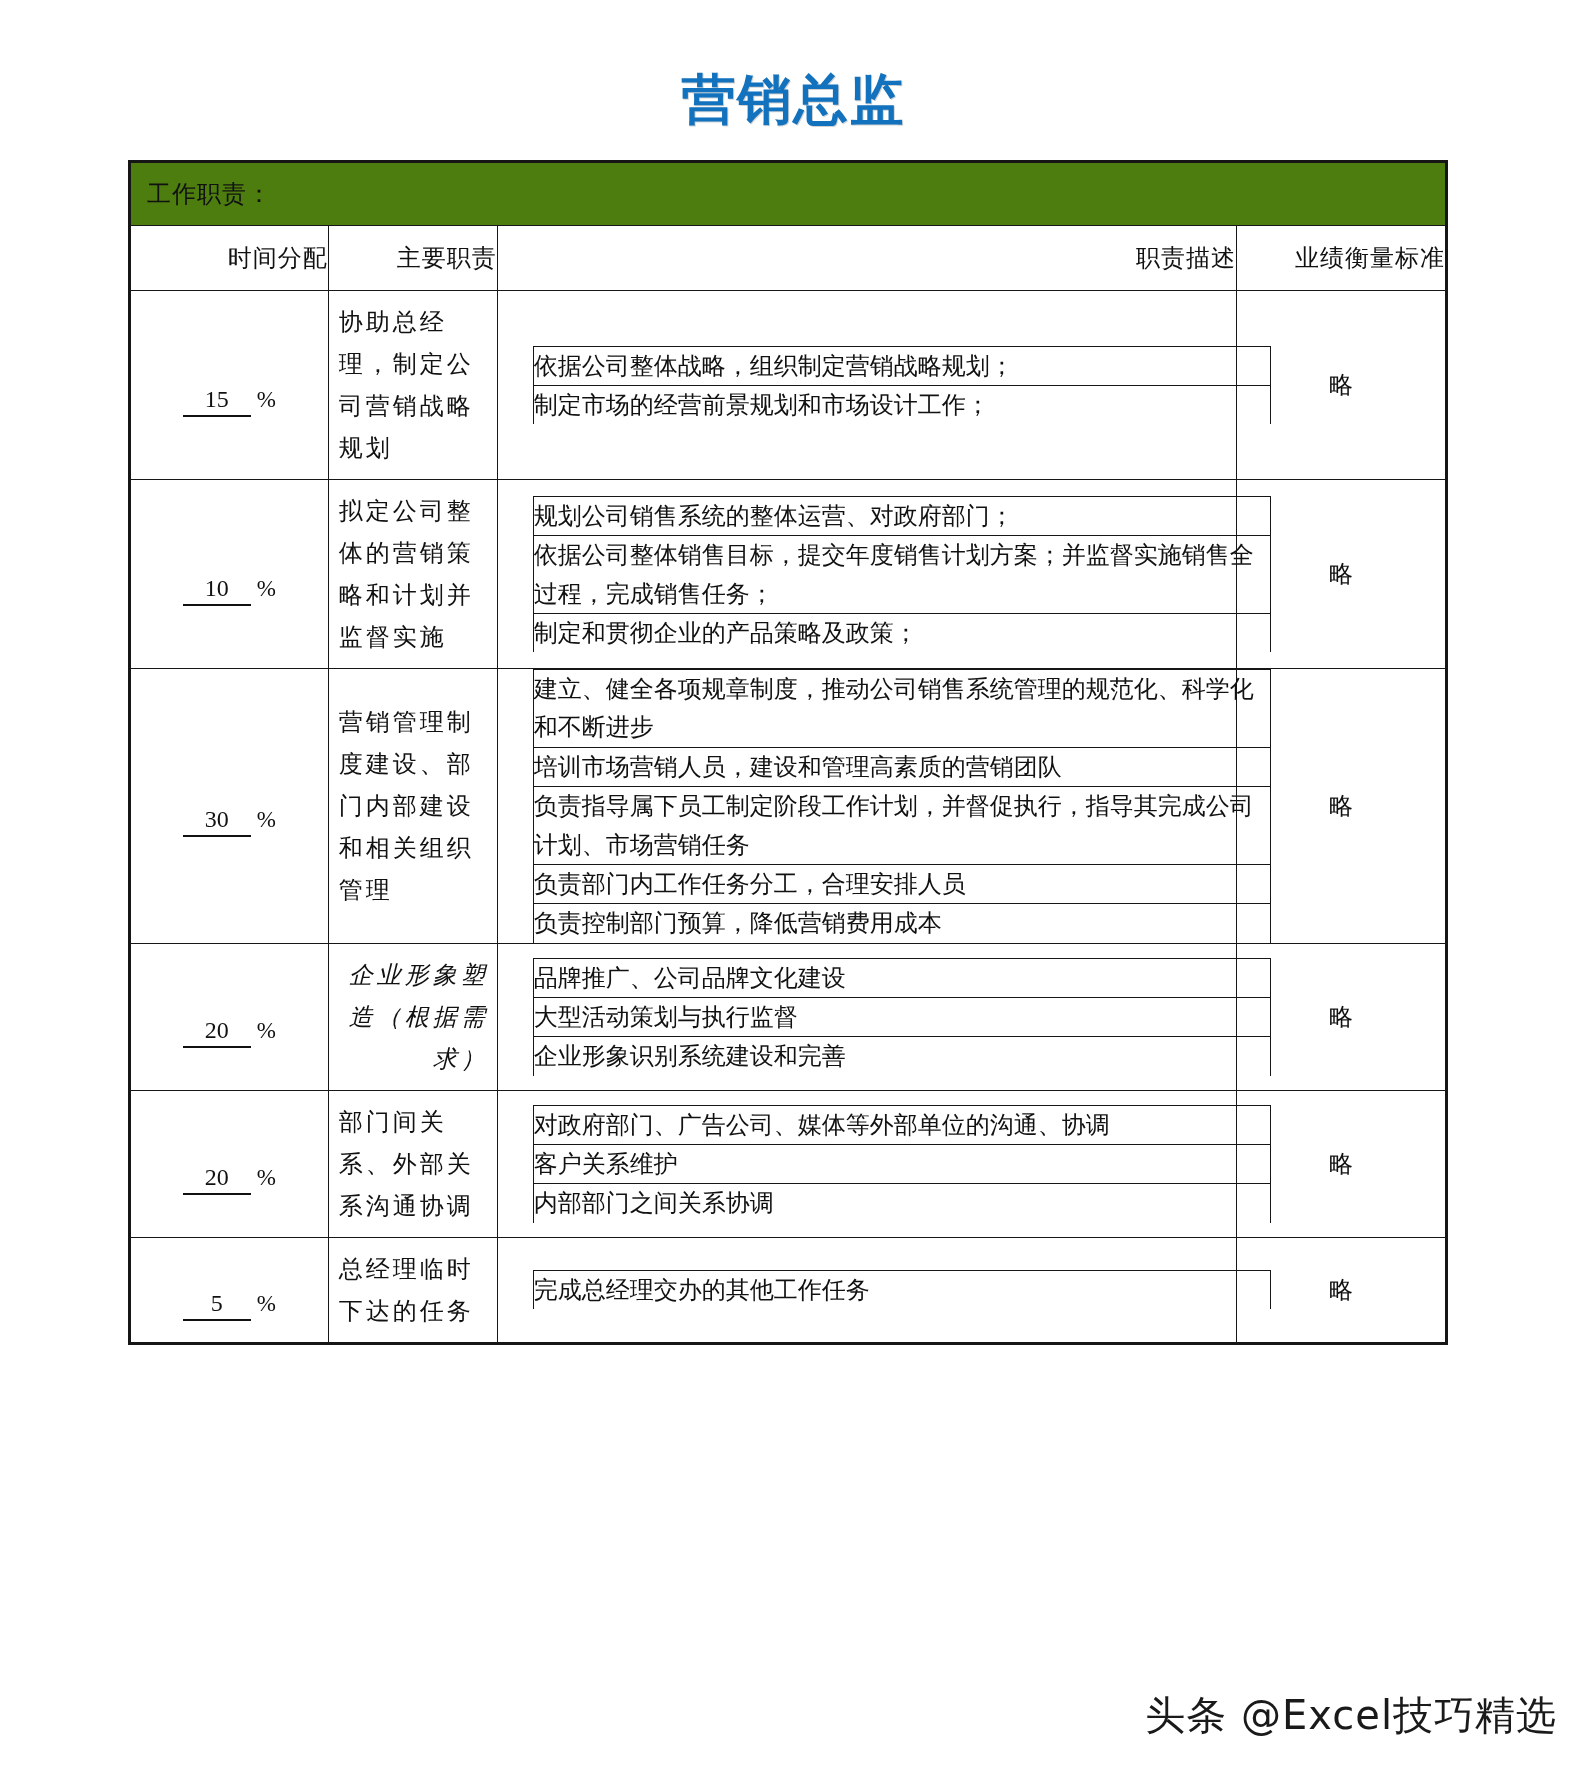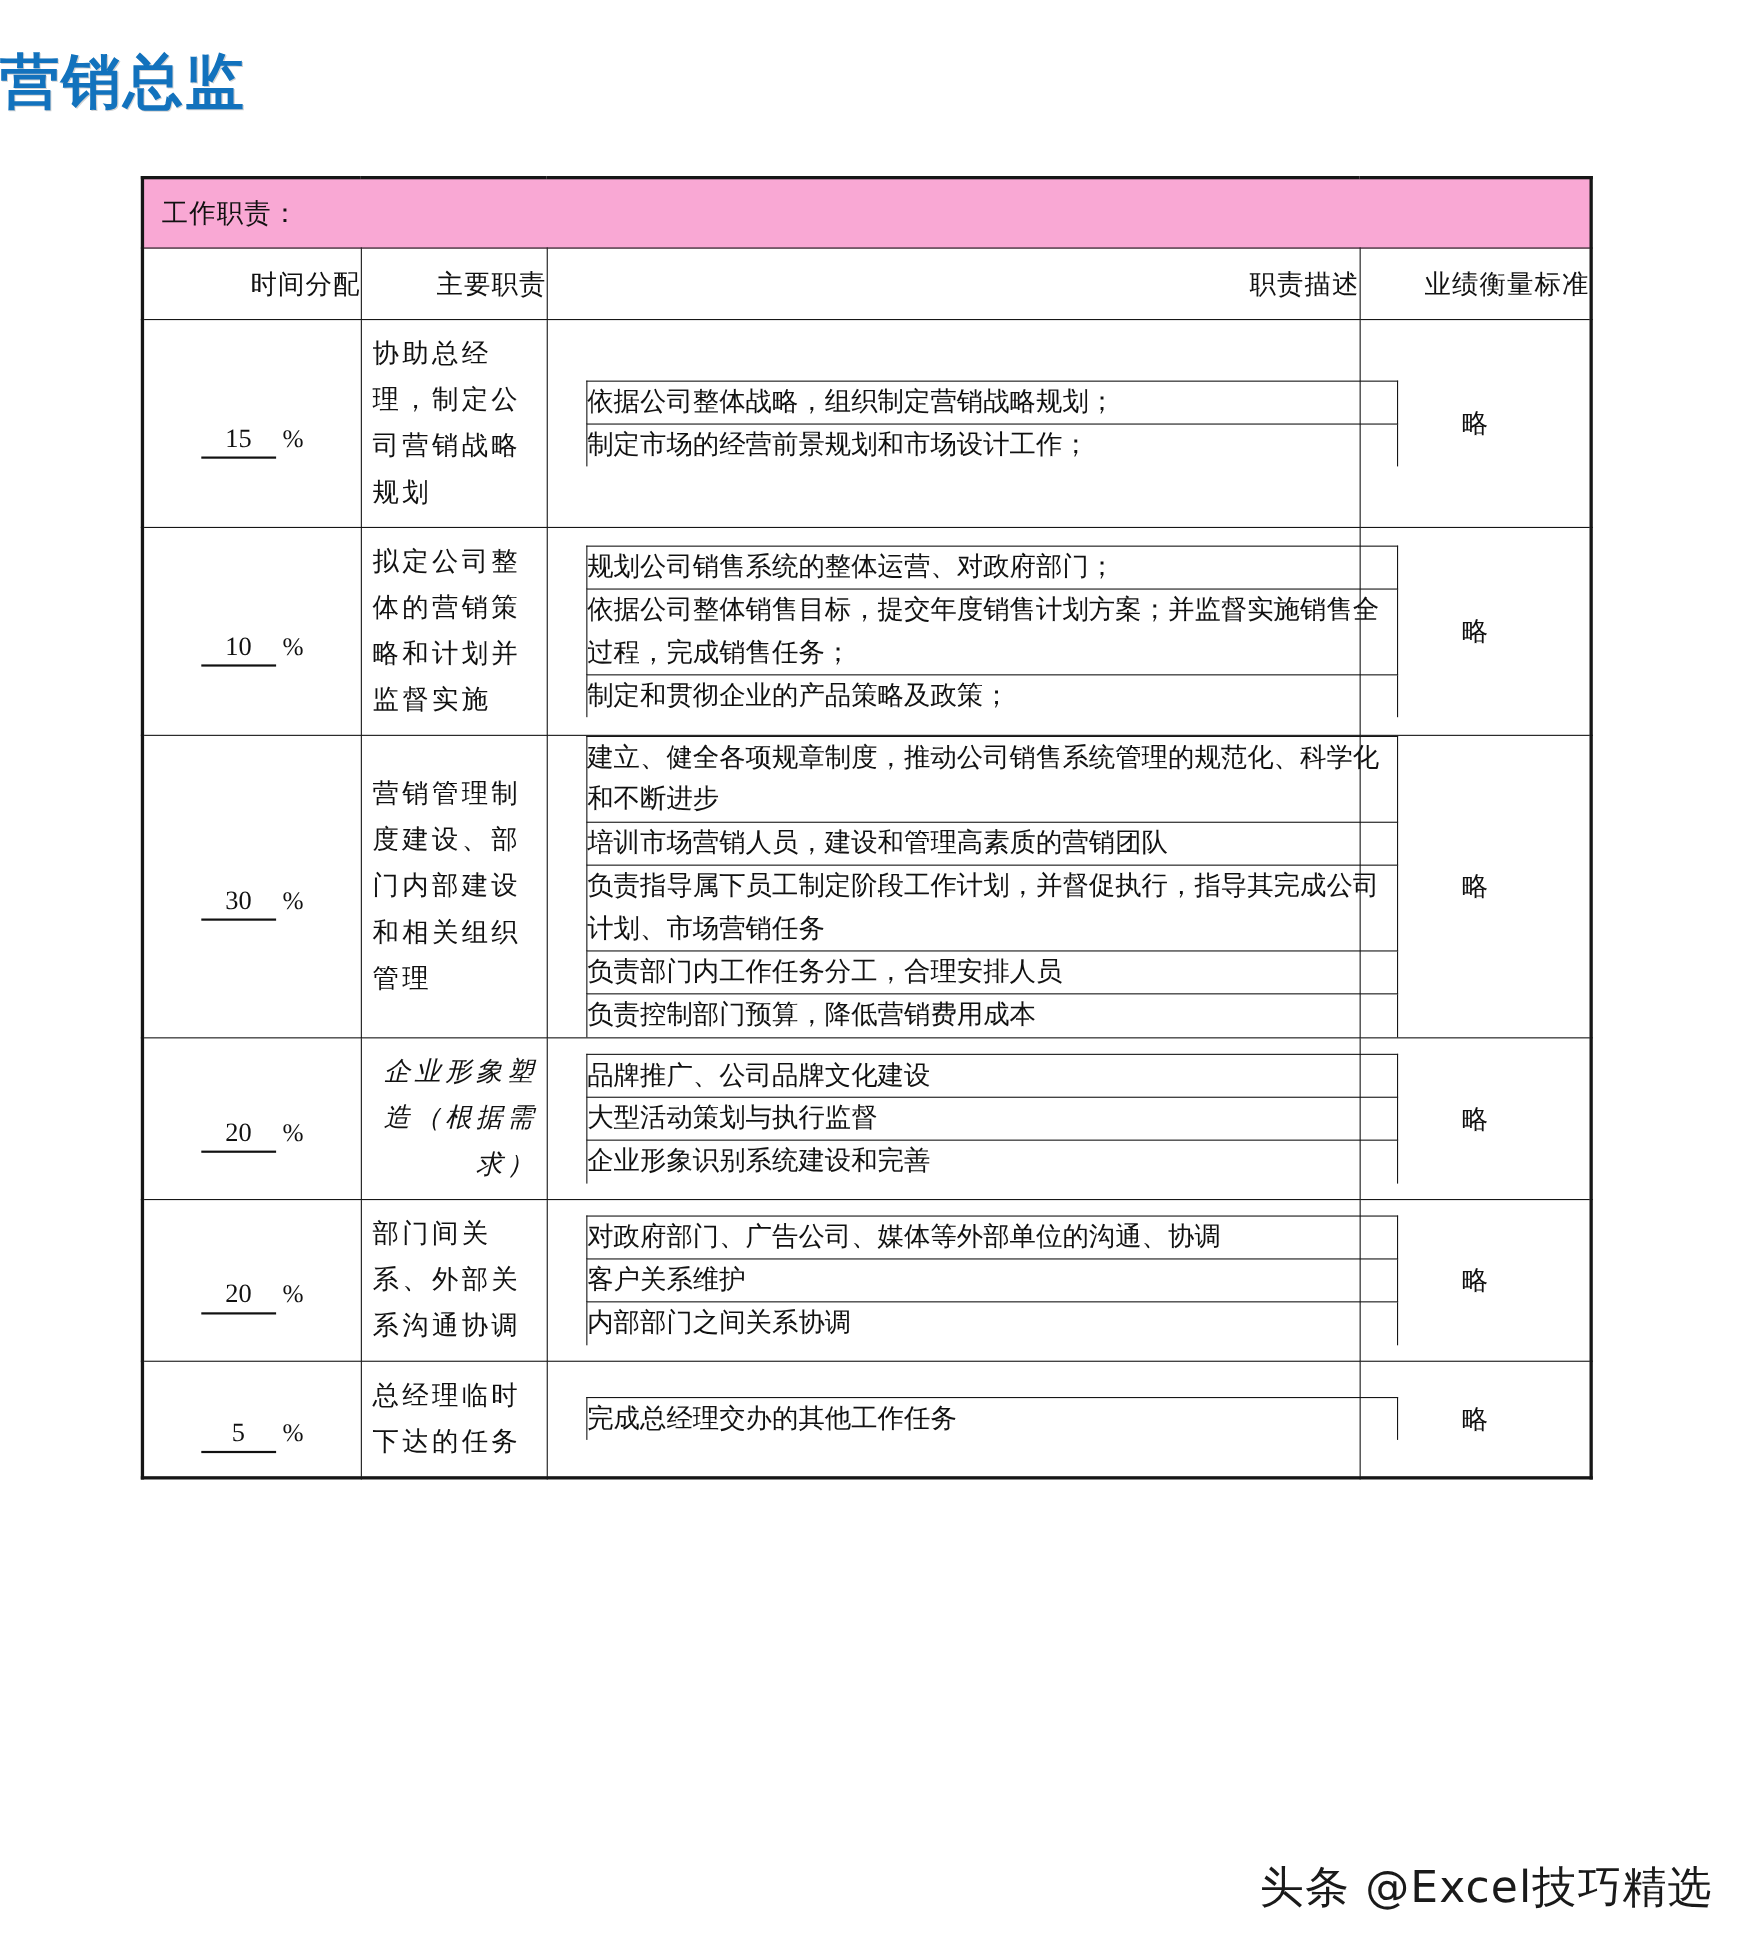--- a/index.html
+++ b/index.html
@@ -14,26 +14,27 @@
     position: relative;
     overflow: hidden;
   }
   .page {
     position: relative;
     width: 1587px;
     height: 1777px;
     box-sizing: border-box;
   }
   .doc-title {
+    text-align: center;
     color: #1272bd;
     font-family: Liberation Sans, sans-serif;
     font-weight: bold;
     font-size: 54px;
     letter-spacing: 2px;
-    padding-top: 48px;
+    padding-top: 72px;
     line-height: 1;
     text-shadow: 1px 1px 0 rgba(0,0,0,0.18);
   }
   .table-wrap {
     position: absolute;
     left: 128px;
     top: 160px;
     width: 1320px;
   }
   table.jd {
@@ -43,21 +44,21 @@
     border: 3px solid #161616;
   }
   table.jd td {
     border: 1.5px solid #161616;
     padding: 0;
     vertical-align: middle;
     font-size: 24px;
     color: #111111;
   }
   .banner-cell {
-    background: #f9a8d4;
+    background: #4d7c0f;
     height: 62px;
     font-size: 27px;
     padding-left: 16px !important;
     letter-spacing: 1px;
   }
   .colhead {
     text-align: right;
     font-weight: normal;
     height: 64px;
     font-size: 25px;

